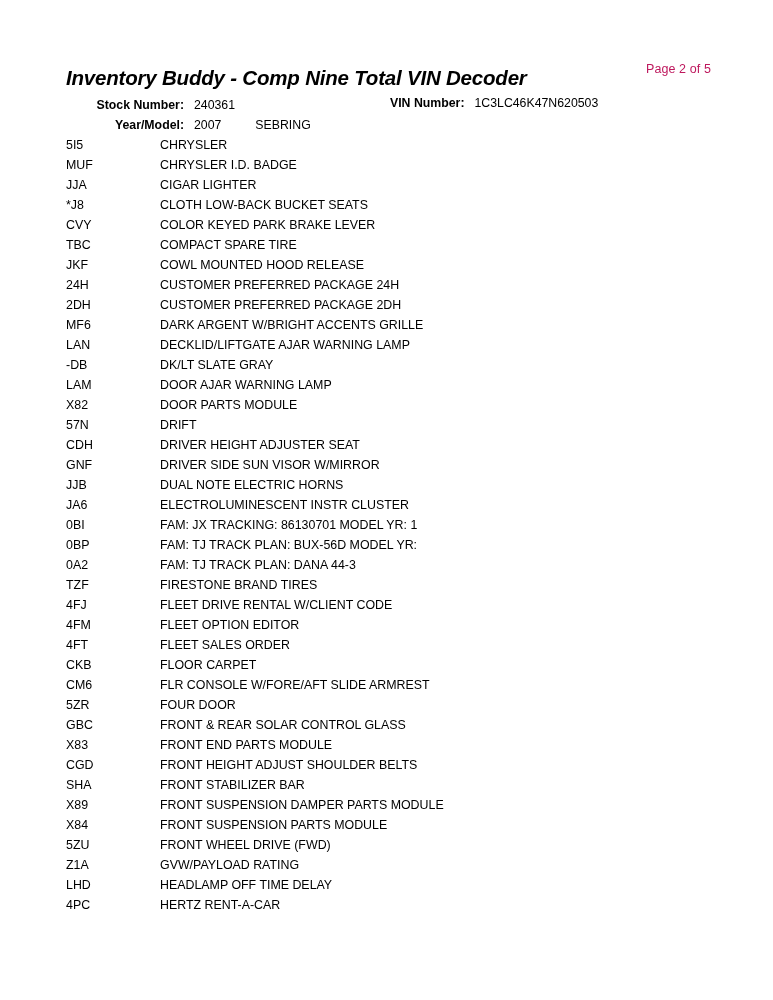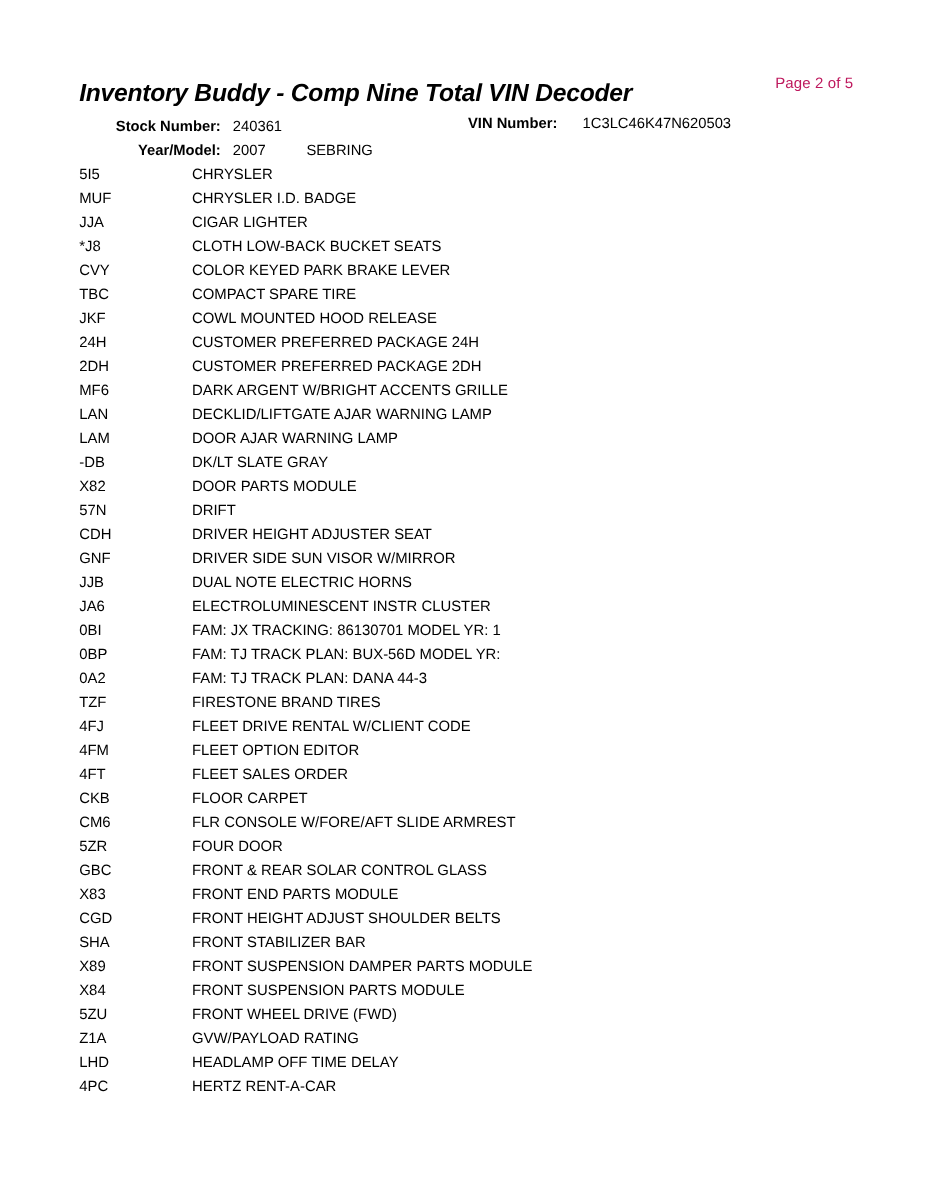--- a/index.html
+++ b/index.html
@@ -67,21 +67,20 @@
   .meta-value.model {
     margin-left: 10px;
   }
   .meta-second {
     position: absolute;
     left: 324px;
     top: 0;
     display: flex;
     align-items: baseline;
     white-space: nowrap;
-    gap: 11px;
   }
   .meta-second .meta-label {
     width: auto;
     flex: 0 0 auto;
     text-align: left;
   }
   .meta-row-1 { position: relative; }
   .codes {
     position: absolute;
     top: 138px;
@@ -168,28 +167,28 @@
       </div>
       <div class="code-row">
         <span class="code-key">MF6</span>
         <span class="code-desc">DARK ARGENT W/BRIGHT ACCENTS GRILLE</span>
       </div>
       <div class="code-row">
         <span class="code-key">LAN</span>
         <span class="code-desc">DECKLID/LIFTGATE AJAR WARNING LAMP</span>
       </div>
       <div class="code-row">
+        <span class="code-key">-DB</span>
+        <span class="code-desc">DK/LT SLATE GRAY</span>
+      </div>
+      <div class="code-row">
         <span class="code-key">LAM</span>
         <span class="code-desc">DOOR AJAR WARNING LAMP</span>
       </div>
       <div class="code-row">
-        <span class="code-key">-DB</span>
-        <span class="code-desc">DK/LT SLATE GRAY</span>
-      </div>
-      <div class="code-row">
         <span class="code-key">X82</span>
         <span class="code-desc">DOOR PARTS MODULE</span>
       </div>
       <div class="code-row">
         <span class="code-key">57N</span>
         <span class="code-desc">DRIFT</span>
       </div>
       <div class="code-row">
         <span class="code-key">CDH</span>
         <span class="code-desc">DRIVER HEIGHT ADJUSTER SEAT</span>

